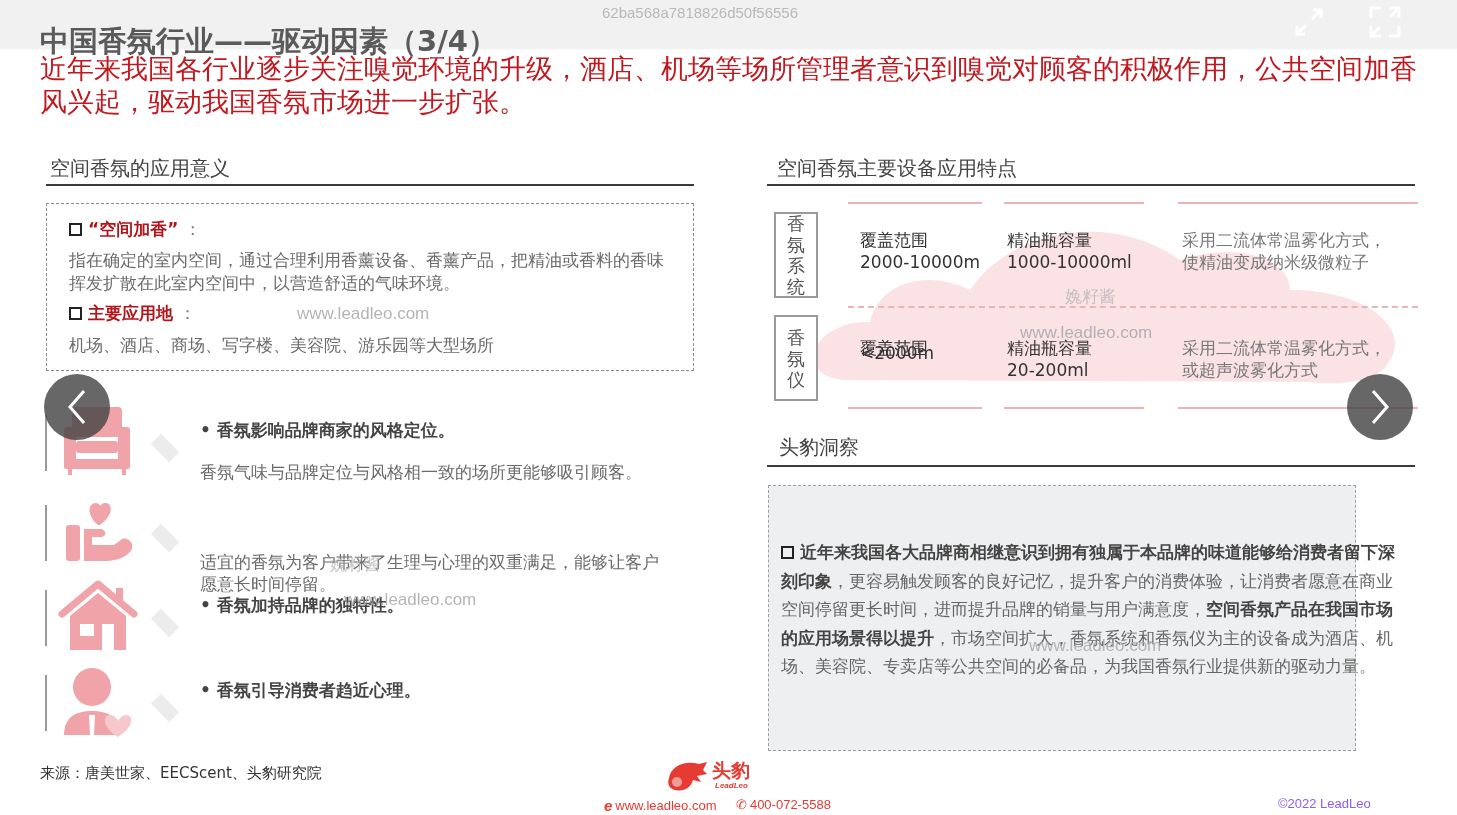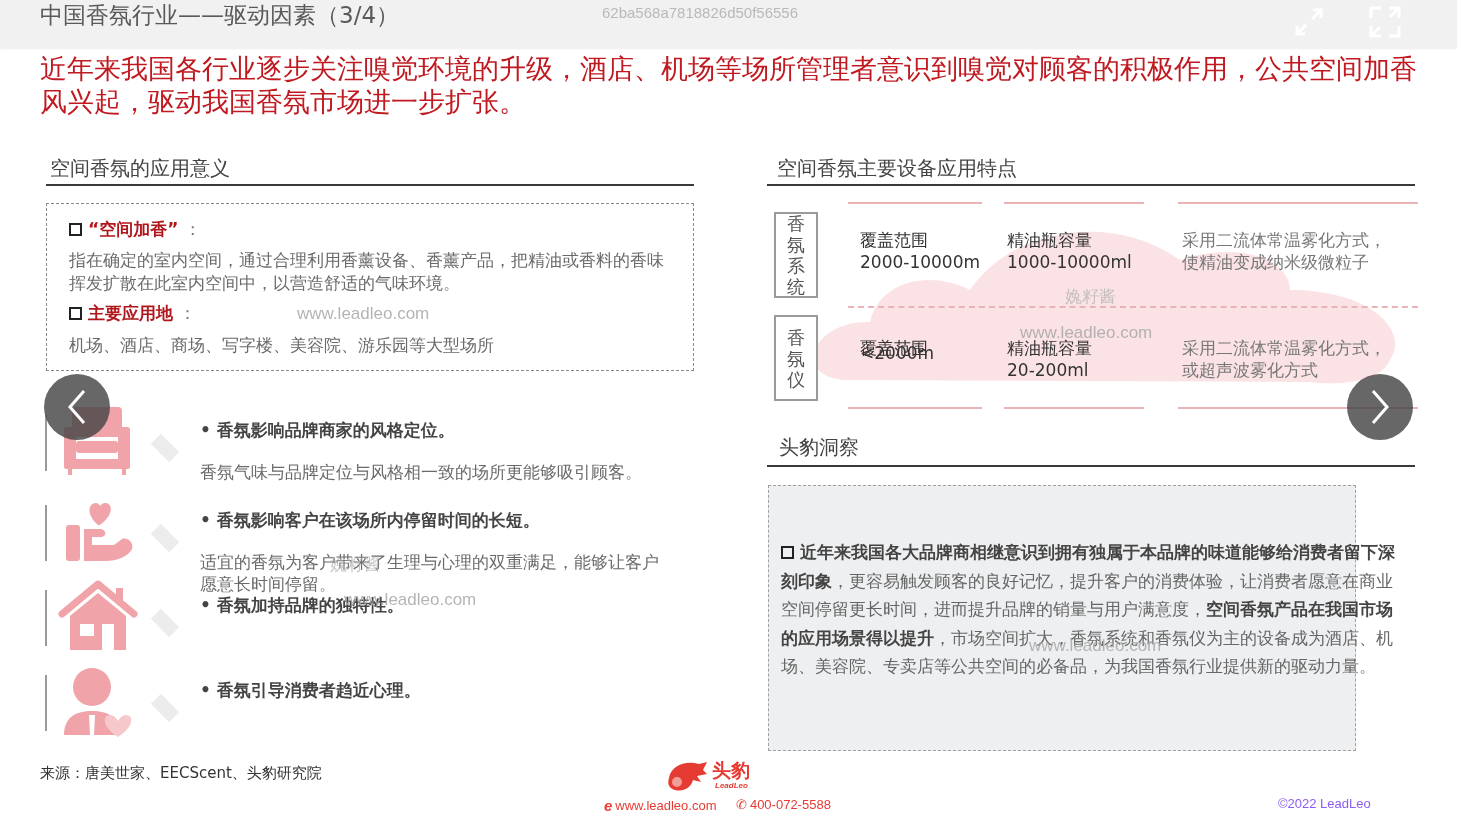--- a/index.html
+++ b/index.html
@@ -1,20 +1,20 @@
 <!DOCTYPE html>
 <html><head>
 <meta charset="utf-8">
 <style>
   * { box-sizing: border-box; margin: 0; padding: 0; }
   html, body { width: 1457px; height: 815px; overflow: hidden; background: #ffffff; }
   body { font-family: "DejaVu Sans", "Liberation Sans", sans-serif; color: #555; position: relative; }
 
   .topbar { position: absolute; left: 0; top: 0; width: 1457px; height: 48px; background: #f1f1f1; box-shadow: 0 1px 2px rgba(0,0,0,0.08); }
-  .page-title { position: absolute; left: 40px; top: 0; font-size: 23px; font-weight: normal; color: #5a5a5a; letter-spacing: 0px; white-space: nowrap; }
+  .page-title { position: absolute; left: 40px; top: 22px; font-size: 29px; font-weight: bold; color: #5a5a5a; letter-spacing: 0px; white-space: nowrap; }
   .doc-id { position: absolute; left: 602px; top: 4px; font-size: 15px; color: #b9b9b9; font-family: "Liberation Sans", sans-serif; }
   .top-icon { position: absolute; top: 6px; width: 32px; height: 32px; cursor: pointer; }
 
   .subtitle { position: absolute; left: 40px; top: 52px; font-size: 27px; line-height: 33px; color: #c01920; width: 1400px; }
 
   .section-title { position: absolute; font-size: 20px; color: #444; }
   .section-rule { position: absolute; height: 2px; background: #3a3a3a; }
 
   .dash-box { position: absolute; left: 46px; top: 203px; width: 648px; height: 168px; border: 1.5px dashed #8a8a8a; }
   .bullet-head { position: absolute; left: 22px; font-size: 17px; font-weight: bold; color: #b0161c; display: flex; align-items: center; gap: 6px; }
@@ -118,21 +118,20 @@
 <div class="feature" style="top:495px;">
   <div class="vbar"></div>
   <div class="ficon">
     <svg width="80" height="76" viewBox="0 0 80 76">
       <path d="M40 30 C28 20 30 8 38 8 C41 8 42 11 42 11 C42 11 44 8 47 8 C55 8 56 20 42 30 Z" fill="#f0a3a8"></path>
       <rect x="8" y="30" width="14" height="36" rx="3" fill="#f0a3a8"></rect>
       <path d="M26 34 L42 34 C48 34 50 42 42 42 L34 42 L34 50 L56 50 L64 44 C70 42 76 48 74 54 C70 62 58 66 48 66 L26 66 Z" fill="#f0a3a8"></path>
     </svg>
   </div>
   <div class="diamond"></div>
-  <div class="ftitle">•  香氛影响客户在该场所内停留时间的长短。</div>
   <div class="fdesc">适宜的香氛为客户带来了生理与心理的双重满足，能够让客户愿意长时间停留。</div>
   <div class="watermark-cn" style="left:286px; top:58px;">婏籽酱</div>
 </div>
 
 <div class="feature" style="top:580px;">
   <div class="vbar"></div>
   <div class="ficon">
     <svg width="80" height="76" viewBox="0 0 80 76">
       <path d="M4 34 L40 4 L76 34" fill="none" stroke="#f0a3a8" stroke-width="7" stroke-linecap="round" stroke-linejoin="round"></path>
       <rect x="58" y="8" width="7" height="16" fill="#f0a3a8"></rect>

